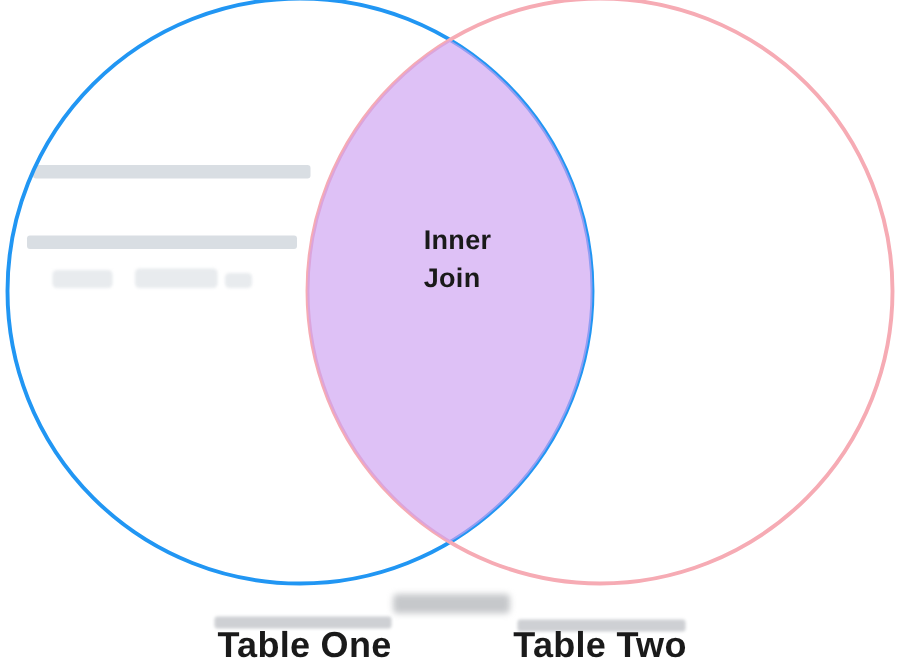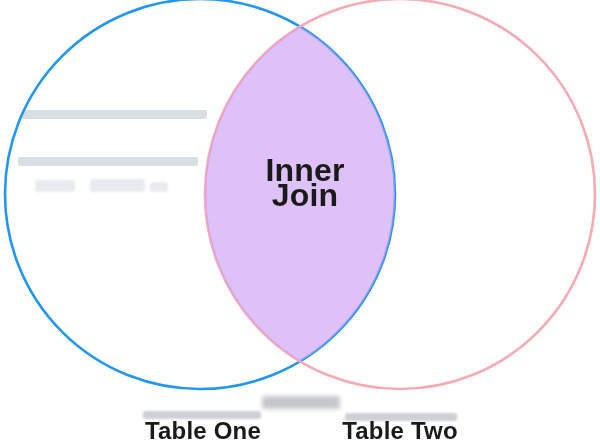--- a/index.html
+++ b/index.html
@@ -17,26 +17,26 @@
   }
   .venn-svg {
     position: absolute;
     left: 0;
     top: 0;
     display: block;
   }
   .inner-join-label {
     position: absolute;
     left: 305px;
-    top: 158px;
+    top: 148px;
     transform: translateX(-50%);
-    font-size: 32px;
+    font-size: 18px;
     font-weight: 700;
     line-height: 25px;
-    text-align: center;
+    text-align: left;
     white-space: pre-line;
     letter-spacing: 0.2px;
     user-select: none;
   }
   .circle-label {
     position: absolute;
     top: 418px;
     transform: translateX(-50%);
     font-size: 24px;
     font-weight: 700;

